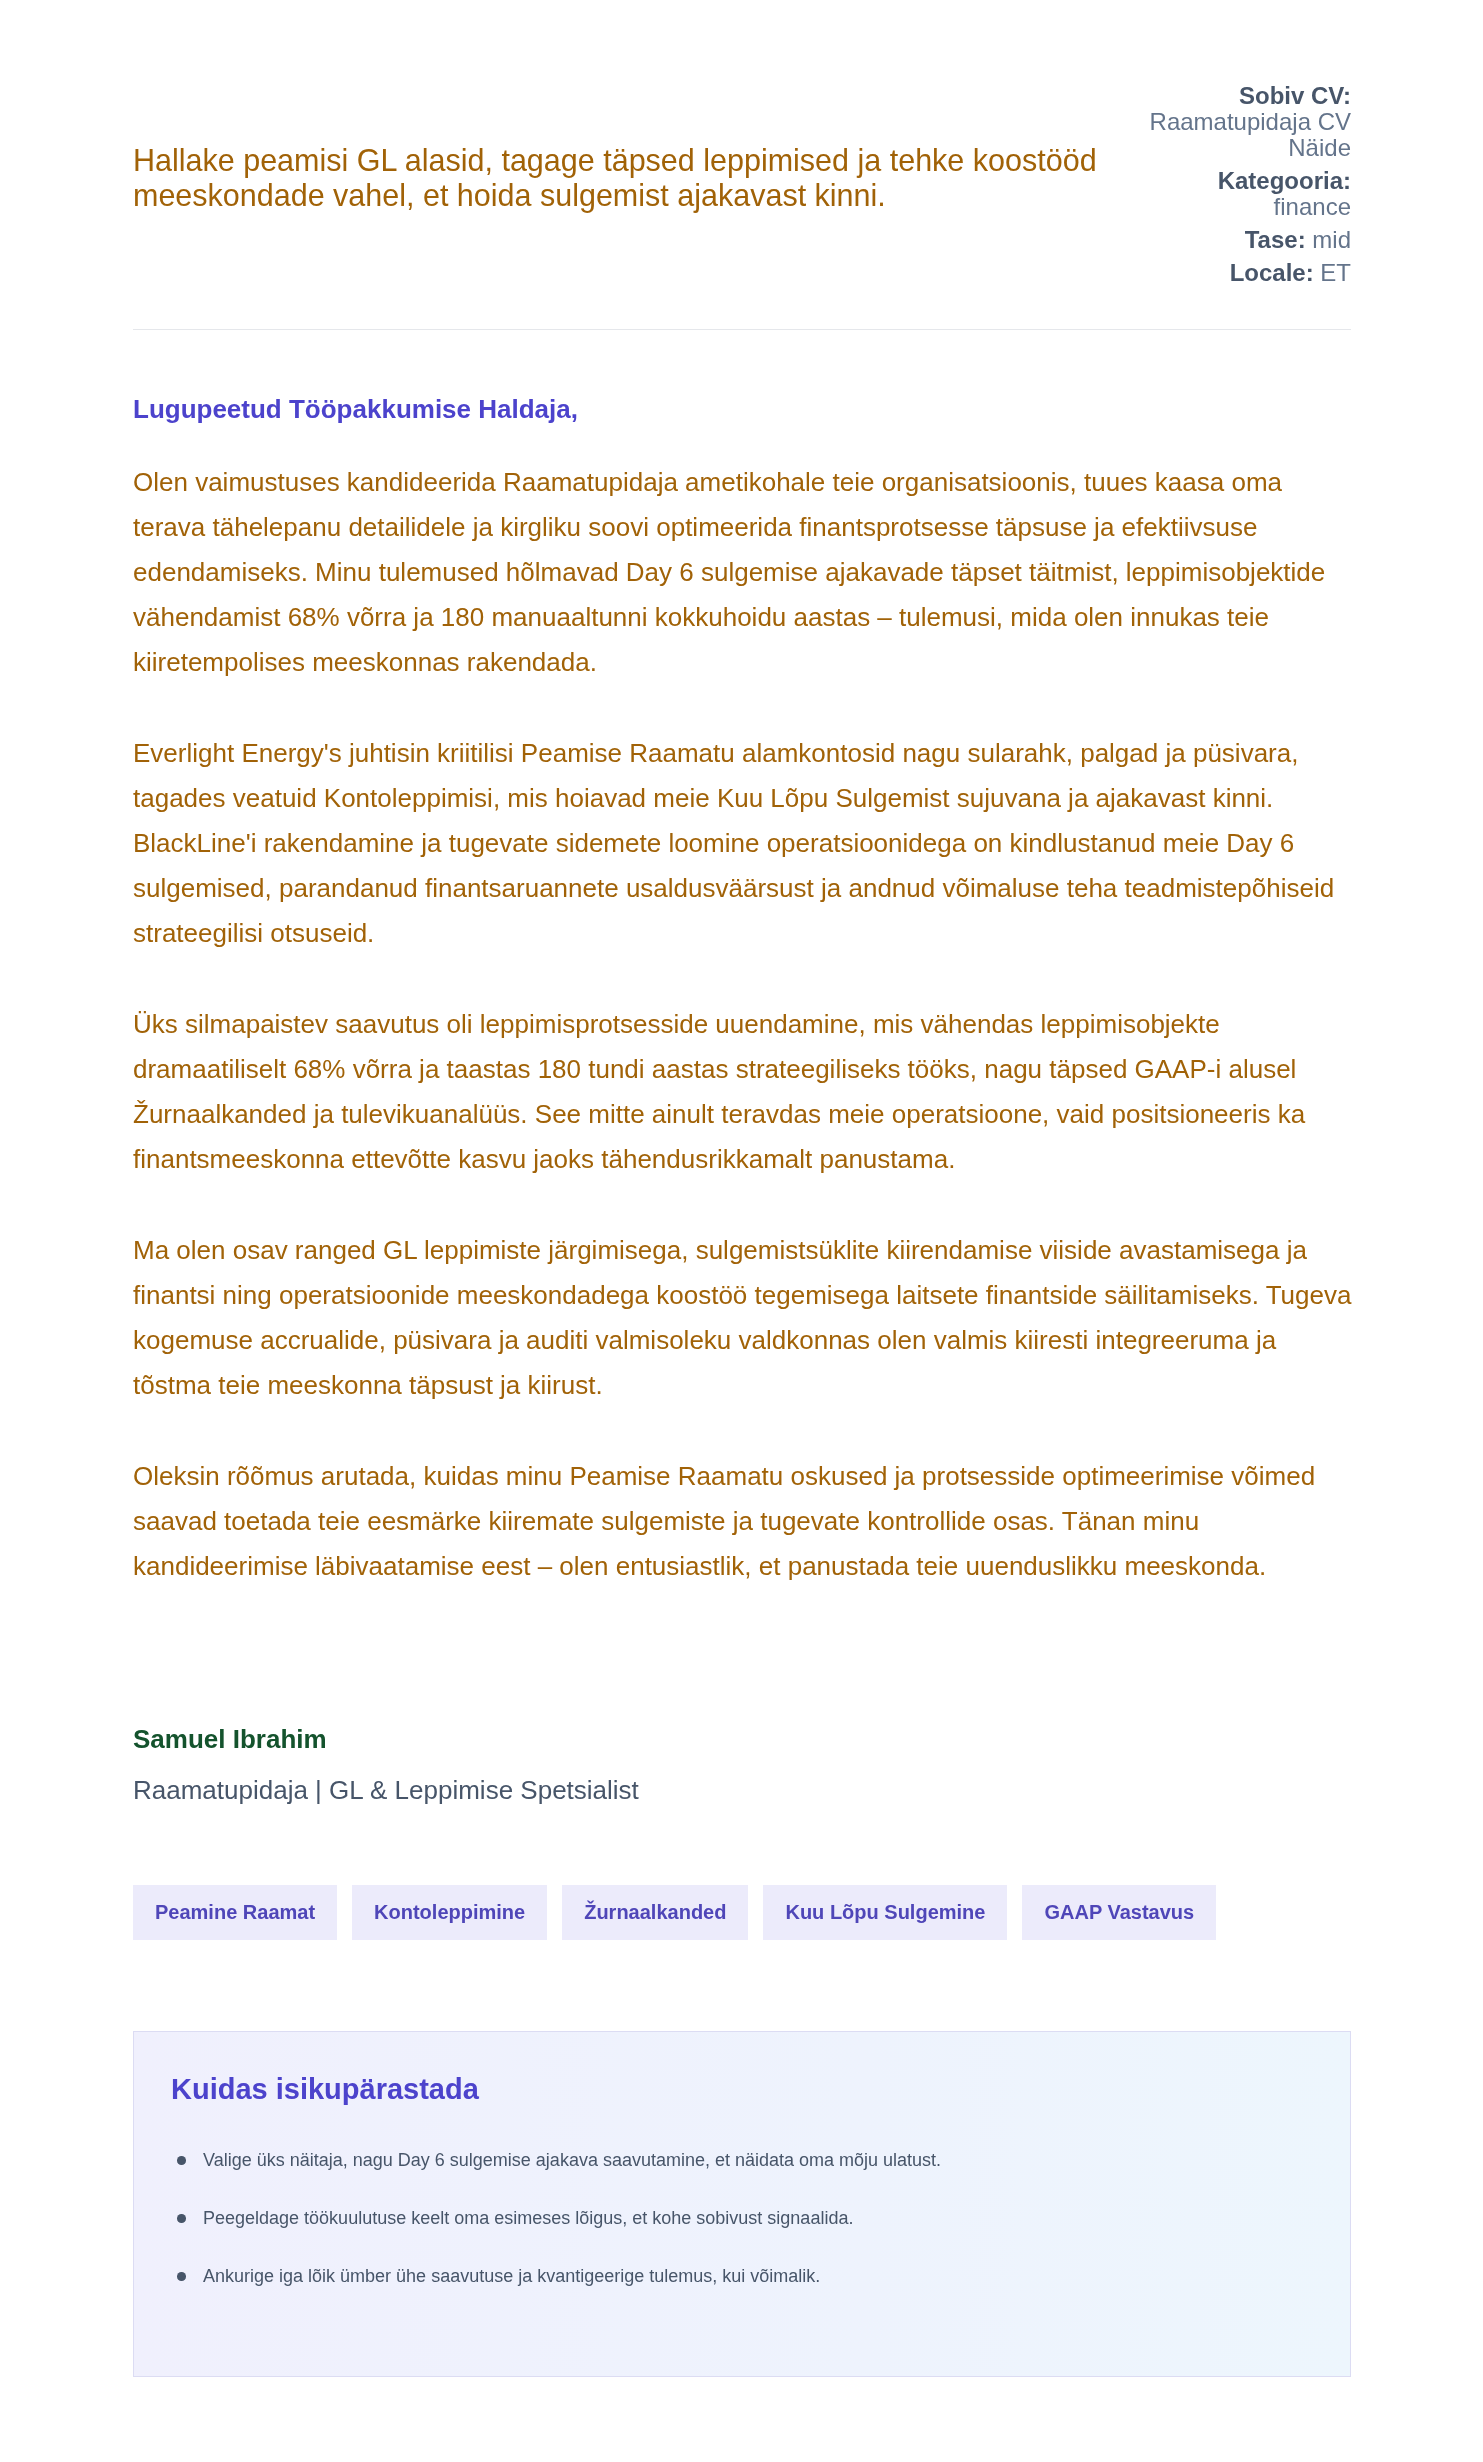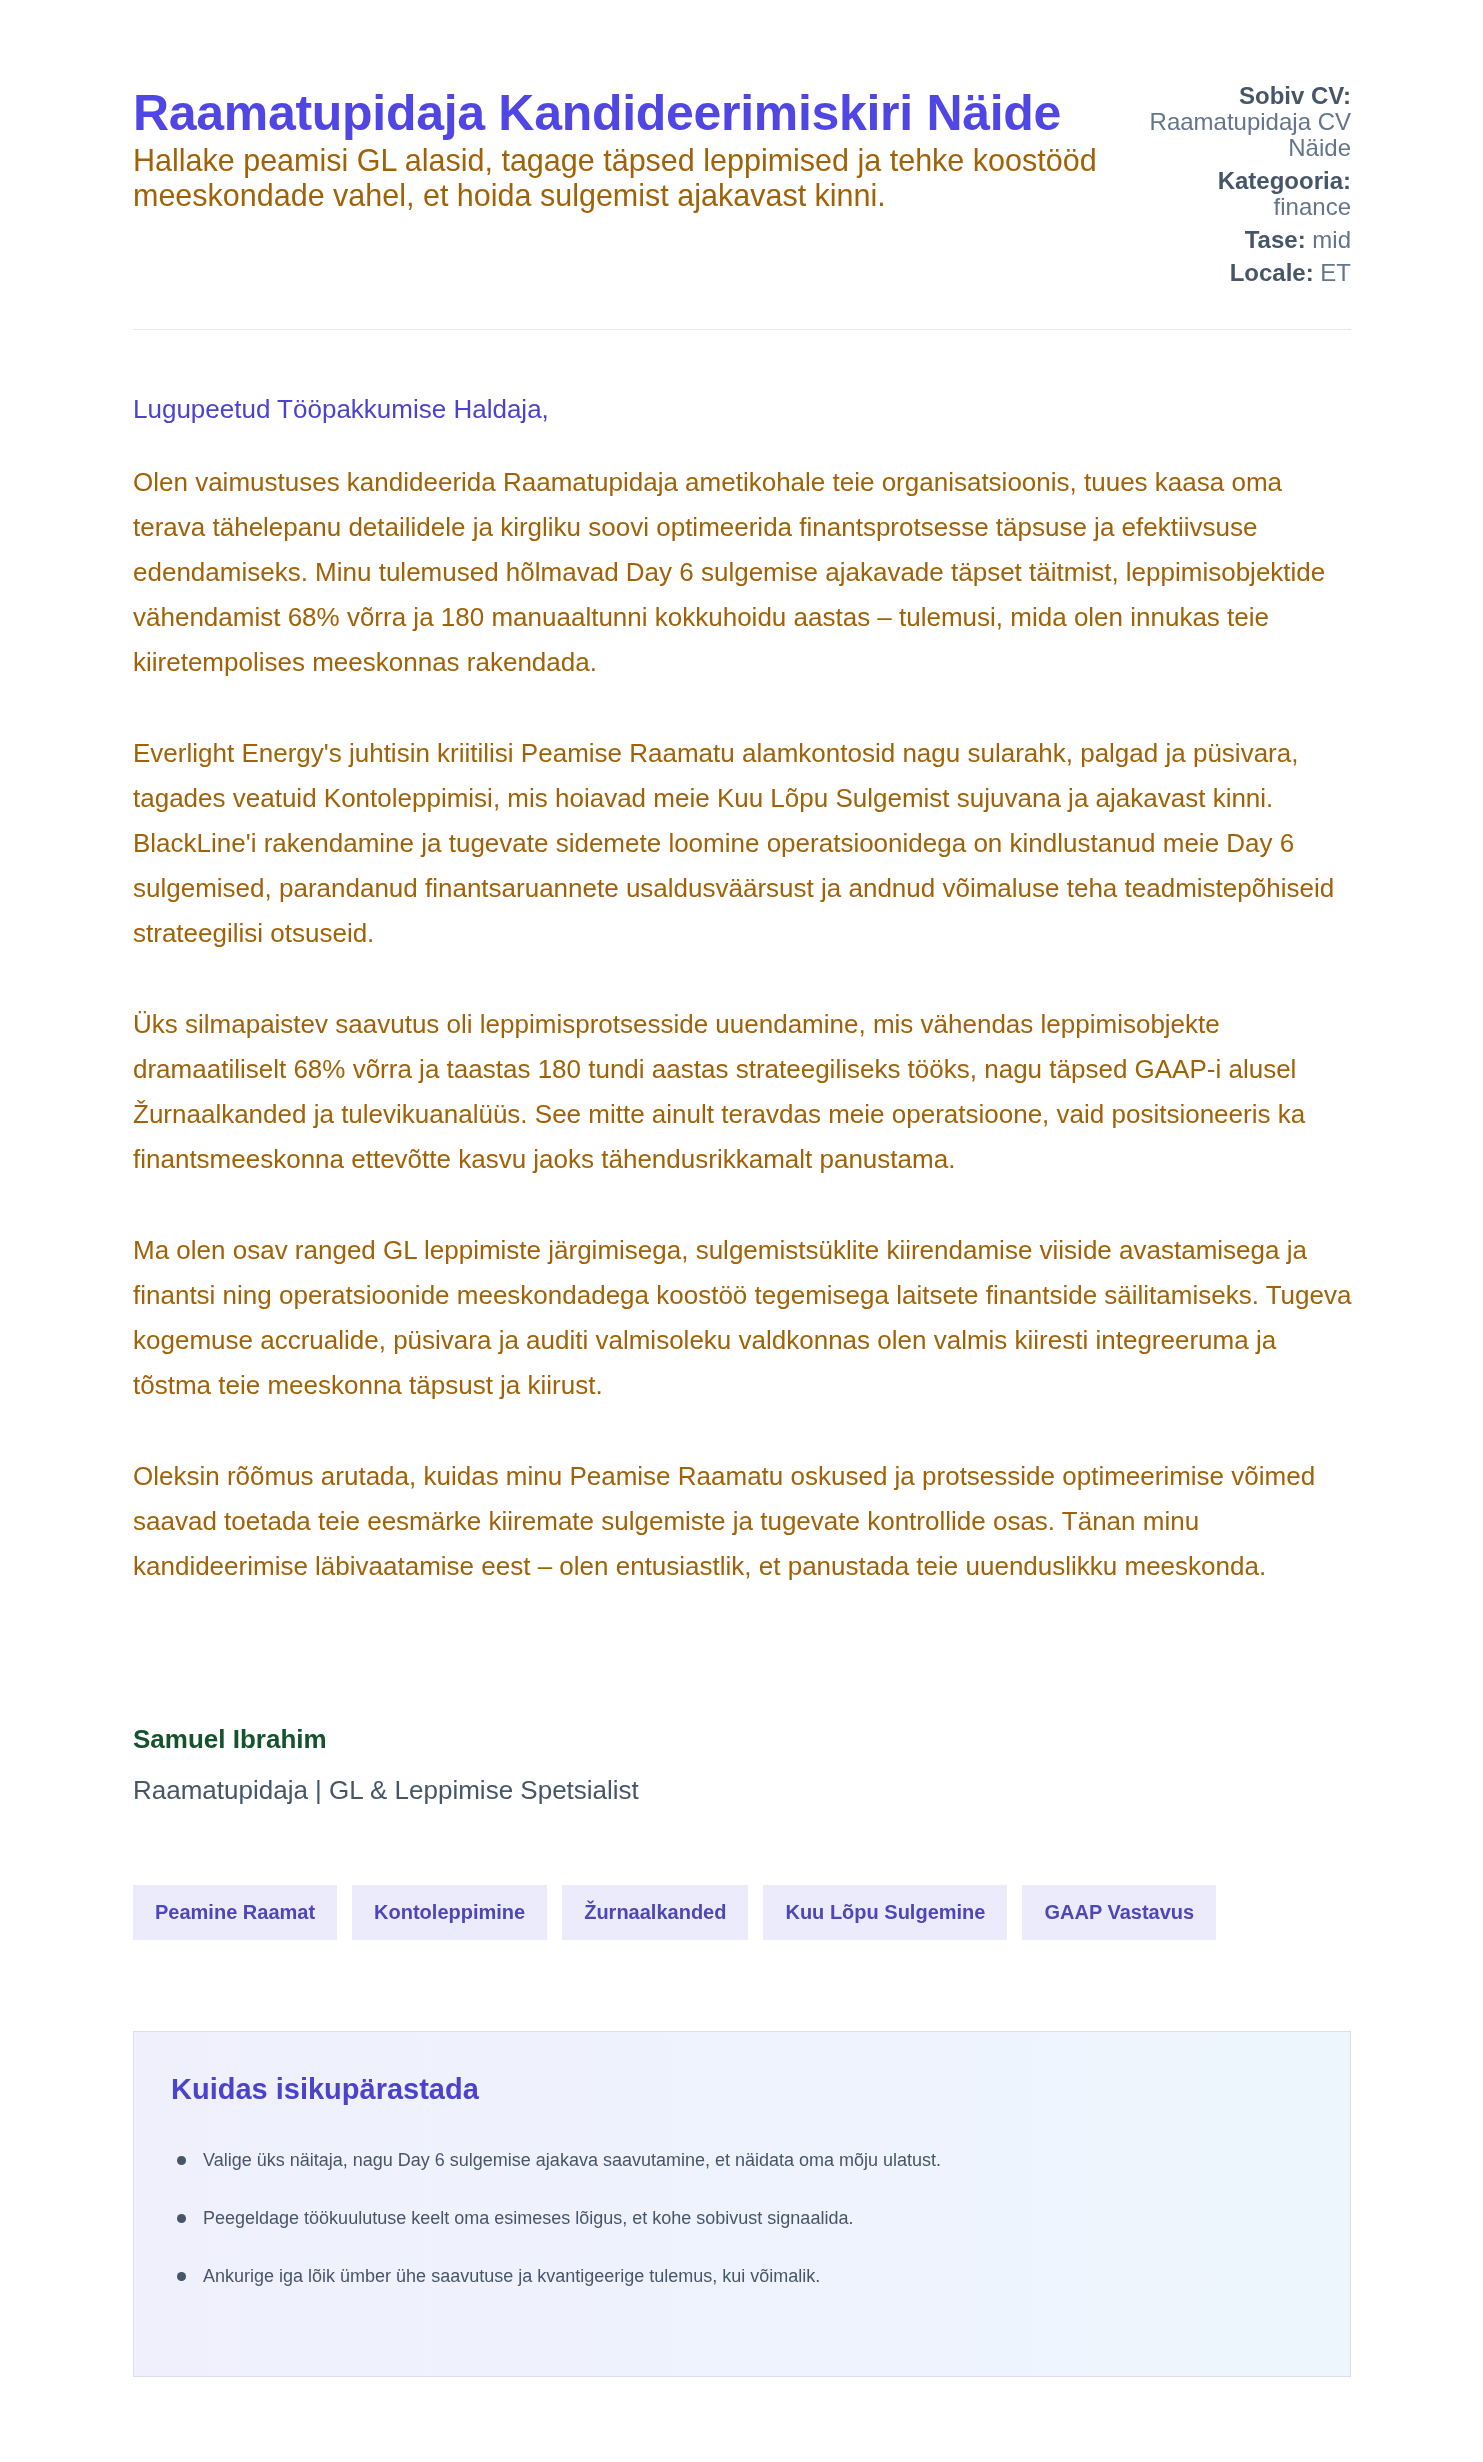--- a/index.html
+++ b/index.html
@@ -59,21 +59,21 @@
     .meta-label { font-weight: 700; color: #475569; }
     .meta-label.block { display: block; }
 
     
     .salutation {
       position: absolute;
       left: 0;
       top: 394px;
       font-size: 26px;
       line-height: 31px;
-      font-weight: 400;
+      font-weight: 700;
       color: #4c43cc;
     }
     .body {
       position: absolute;
       left: 0;
       top: 460px;
       width: 1222px;
     }
     .body p {
       font-size: 26px;
@@ -156,21 +156,20 @@
       border-radius: 50%;
       background: #475569;
     }
   </style>
 </head>
 <body>
 
 <div class="page">
 
   <header class="header">
-    <h1 class="title">Raamatupidaja Kandideerimiskiri Näide</h1>
     <div class="subtitle">Hallake peamisi GL alasid, tagage täpsed leppimised ja tehke koostööd meeskondade vahel, et hoida sulgemist ajakavast kinni.</div>
 
     <div class="meta">
       <div class="meta-row">
         <span class="meta-label block">Sobiv CV:</span>
         <span>Raamatupidaja CV Näide</span>
       </div>
       <div class="meta-row">
         <span class="meta-label block">Kategooria:</span>
         <span>finance</span>

